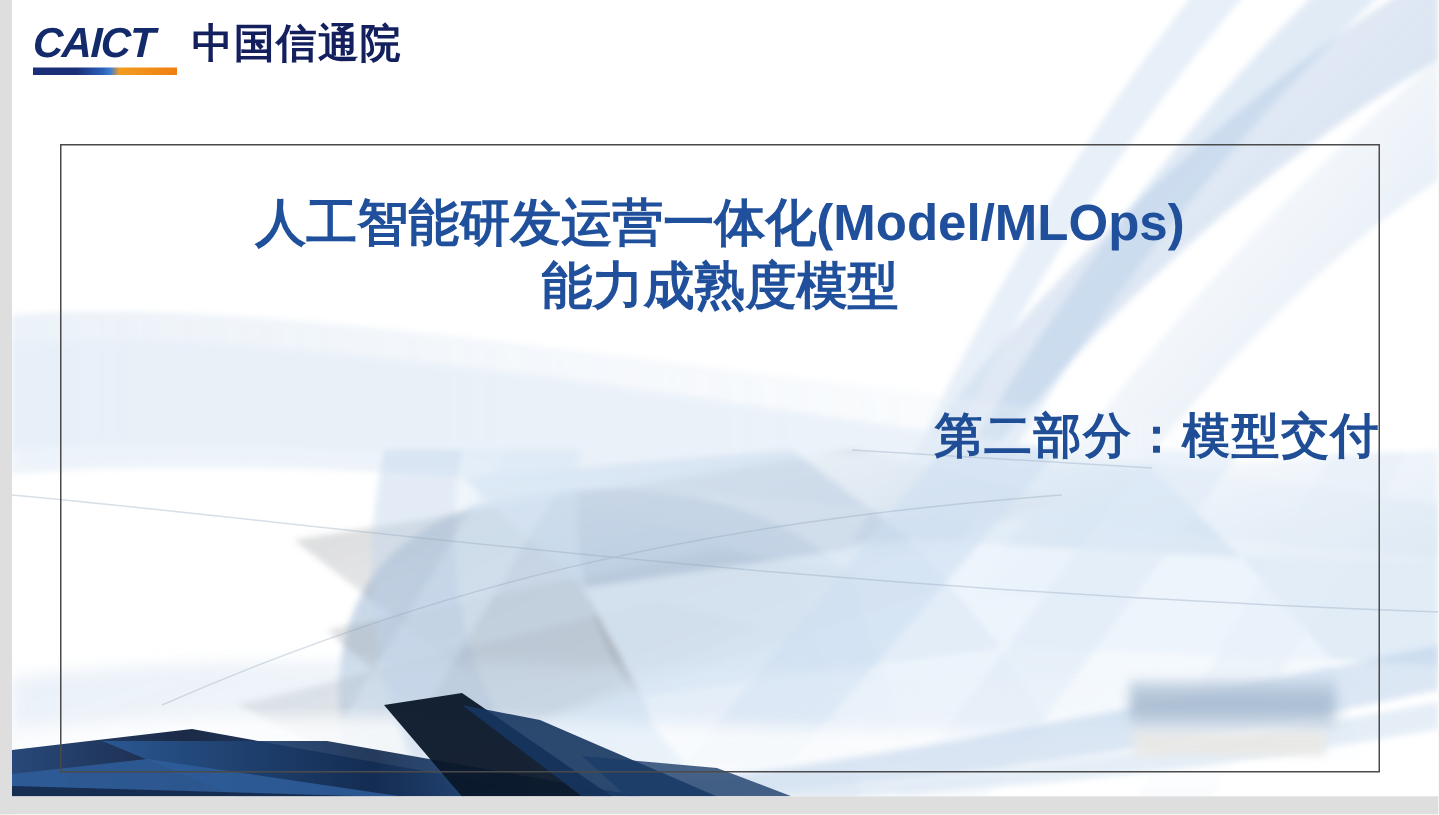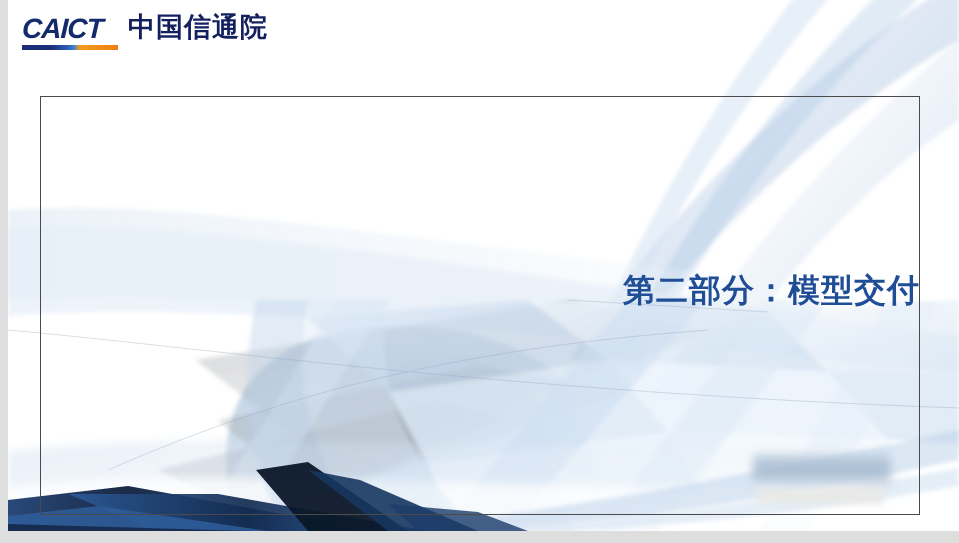--- a/index.html
+++ b/index.html
@@ -75,21 +75,21 @@
   .logo-rule {
     height: 5px;
     margin-top: 1px;
     width: 96px;
     background: linear-gradient(to right,
                 #1a2f77 0%, #1a2f77 30%,
                 #2b5fb8 48%, #3f7fd0 54%,
                 #f29c1f 60%, #f07e12 100%);
   }
   .logo-cn {
-    font-family: Liberation Mono, monospace;
+    font-family: Liberation Sans, sans-serif;
     font-weight: bold;
     font-size: 27px;
     line-height: 31px;
     color: #141f5e;
     letter-spacing: 1px;
   }
 
   
   #content-frame {
     position: absolute;
@@ -335,20 +335,24 @@
     <div id="logo">
       <div class="logo-mark">
         <div class="logo-caict">CAICT</div>
         <div class="logo-rule"></div>
       </div>
       <div class="logo-cn">中国信通院</div>
     </div>
 
     <div id="content-frame"></div>
 
+    <div id="title-block">
+      <div class="title-line">人工智能研发运营一体化(Model/MLOps)</div>
+      <div class="title-line">能力成熟度模型</div>
+    </div>
 
     <div id="subtitle-block">
       <div class="subtitle-line">第二部分：模型交付</div>
     </div>
 
   </div>
 
   <div id="bottom-band"></div>
 </div>
 

